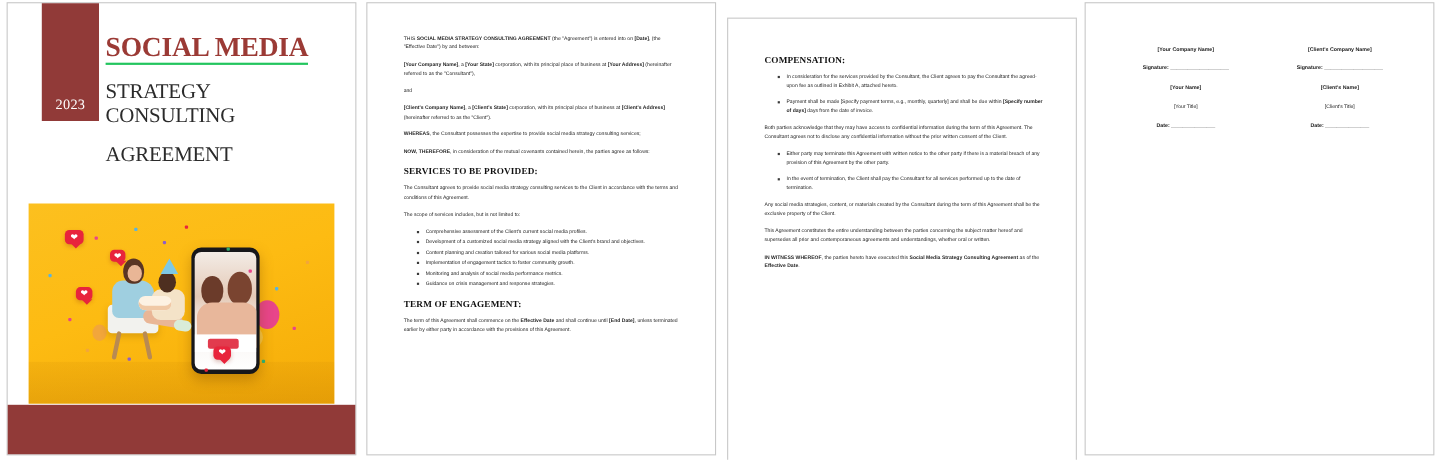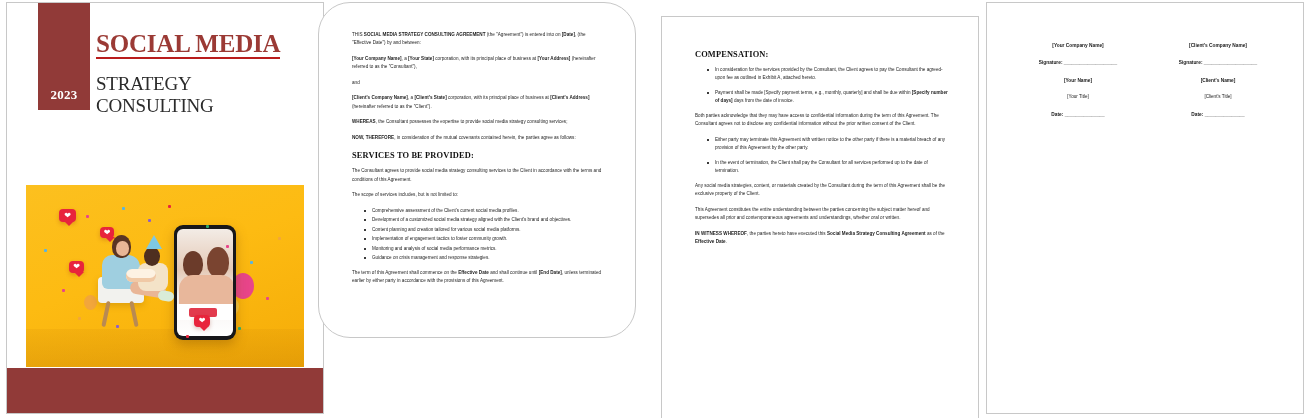--- a/index.html
+++ b/index.html
@@ -22,58 +22,58 @@
 
   
   .page {
     position: absolute;
     background: #ffffff;
     border: 1px solid #c8c8c8;
     box-sizing: border-box;
     overflow: hidden;
   }
   #page-1 { left: 6px;    top: 2px; width: 318px; height: 412px; }
-  #page-2 { left: 318px;  top: 2px; width: 318px; height: 336px; border-radius: 32px; }
+  #page-2 { left: 333px;  top: 2px; width: 318px; height: 412px; }
   #page-3 { left: 661px;  top: 16px; width: 318px; height: 412px; }
   #page-4 { left: 986px;  top: 2px; width: 318px; height: 412px; }
 
   
   .cover-sidebar {
     position: absolute;
     left: 31px;
     top: -1px;
     width: 52px;
     height: 108px;
     background: #913a38;
   }
   .cover-year {
     position: absolute;
     left: 0;
     bottom: 7px;
     width: 52px;
     text-align: center;
     color: #ffffff;
     font-family: "Liberation Serif", serif;
-    font-weight: bold;
+    font-weight: normal;
     font-size: 13px;
     letter-spacing: 0.3px;
   }
   .cover-titleblock {
     position: absolute;
     left: 89px;
     top: 28px;
     width: 215px;
   }
   .cover-title-main {
     font-family: "Liberation Serif", serif;
     font-weight: bold;
     font-size: 25px;
     line-height: 1.05;
     color: #9b3a35;
-    border-bottom: 2px solid #b91c1c;
+    border-bottom: 2px solid #22c55e;
     display: inline-block;
     letter-spacing: -0.2px;
     white-space: nowrap;
   }
   .cover-title-sub {
     font-family: "Liberation Serif", serif;
     font-size: 19px;
     line-height: 1.12;
     color: #2b2b2b;
     margin-top: 14px;
@@ -303,20 +303,21 @@
 
   <div class="page" id="page-1">
 
     <div class="cover-sidebar">
       <div class="cover-year">2023</div>
     </div>
 
     <div class="cover-titleblock">
       <div class="cover-title-main">SOCIAL MEDIA</div>
       <div class="cover-title-sub">STRATEGY CONSULTING</div>
+      <div class="cover-title-sub">AGREEMENT</div>
     </div>
 
     <div class="cover-photo">
       <div class="ph-floor"></div>
 
       <div class="ph-balloon b1"></div>
       <div class="ph-balloon b2"></div>
       <div class="ph-balloon b3"></div>
 
       <div class="ph-phone">
@@ -394,20 +395,21 @@
 
       <ul class="bl">
         <li>Comprehensive assessment of the Client's current social media profiles.</li>
         <li>Development of a customized social media strategy aligned with the Client's brand and objectives.</li>
         <li>Content planning and creation tailored for various social media platforms.</li>
         <li>Implementation of engagement tactics to foster community growth.</li>
         <li>Monitoring and analysis of social media performance metrics.</li>
         <li>Guidance on crisis management and response strategies.</li>
       </ul>
 
+      <div class="h">TERM OF ENGAGEMENT:</div>
       <p class="p">
         The term of this Agreement shall commence on the <b>Effective Date</b> and shall continue until <b>[End Date]</b>, unless terminated earlier by either party in accordance with the provisions of this Agreement.
       </p>
     </div>
   </div>
 
   <div class="page" id="page-3">
     <div class="doc-body">
 
       <div class="h first">COMPENSATION:</div>

